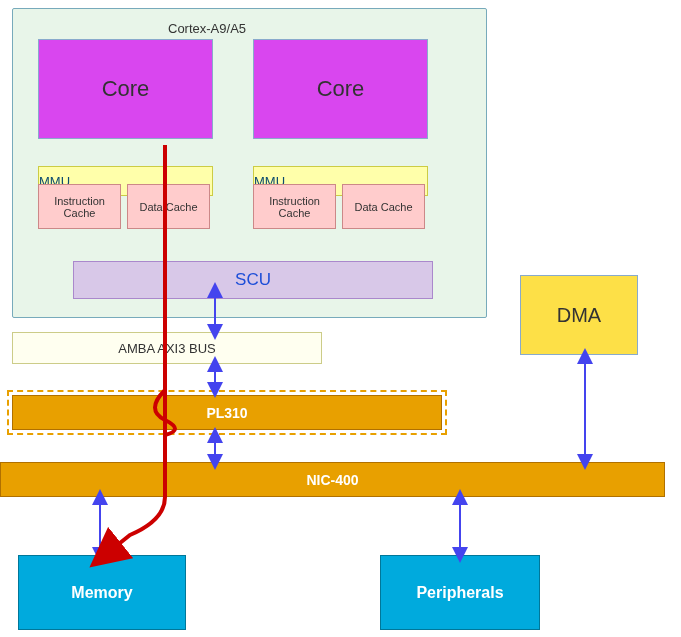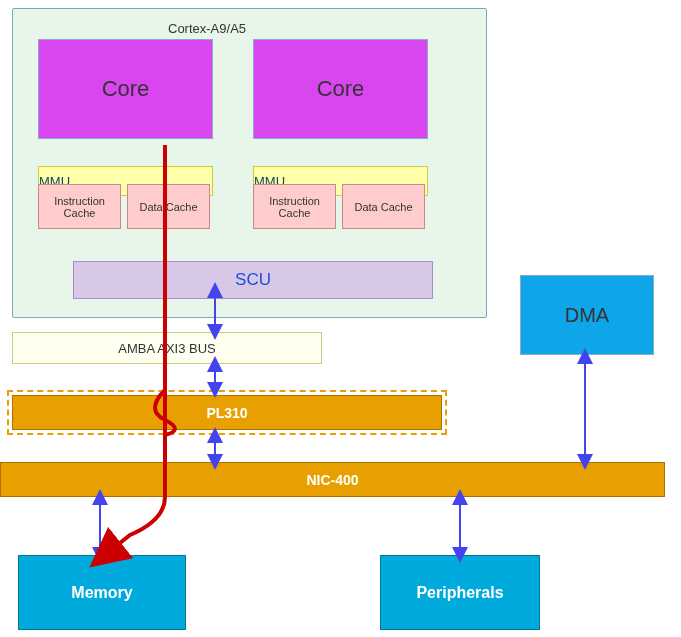--- a/index.html
+++ b/index.html
@@ -168,23 +168,23 @@
       font-size: 14px;
       color: #fff;
       font-weight: bold;
     }
 
     
     .dma-box {
       position: absolute;
       top: 275px;
       left: 520px;
-      width: 134px;
+      width: 118px;
       height: 80px;
-      background: #0ea5e9;
+      background: #fde047;
       border: 1.5px solid #88aacc;
       display: flex;
       align-items: center;
       justify-content: center;
       font-size: 20px;
       color: #333;
     }
 
     
     .memory-box {

